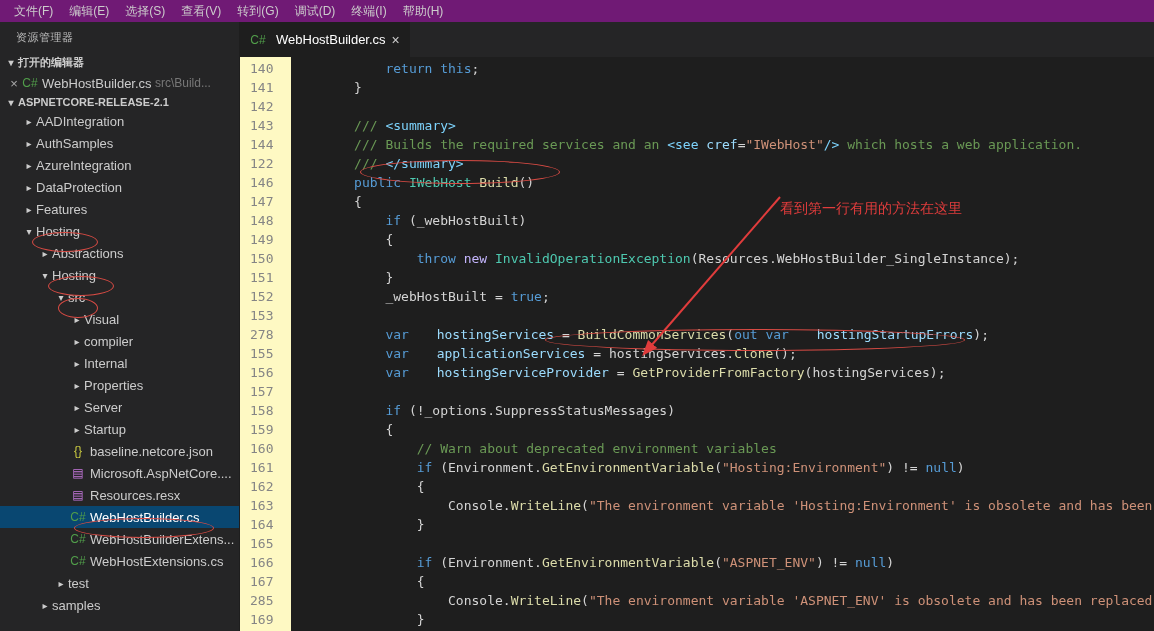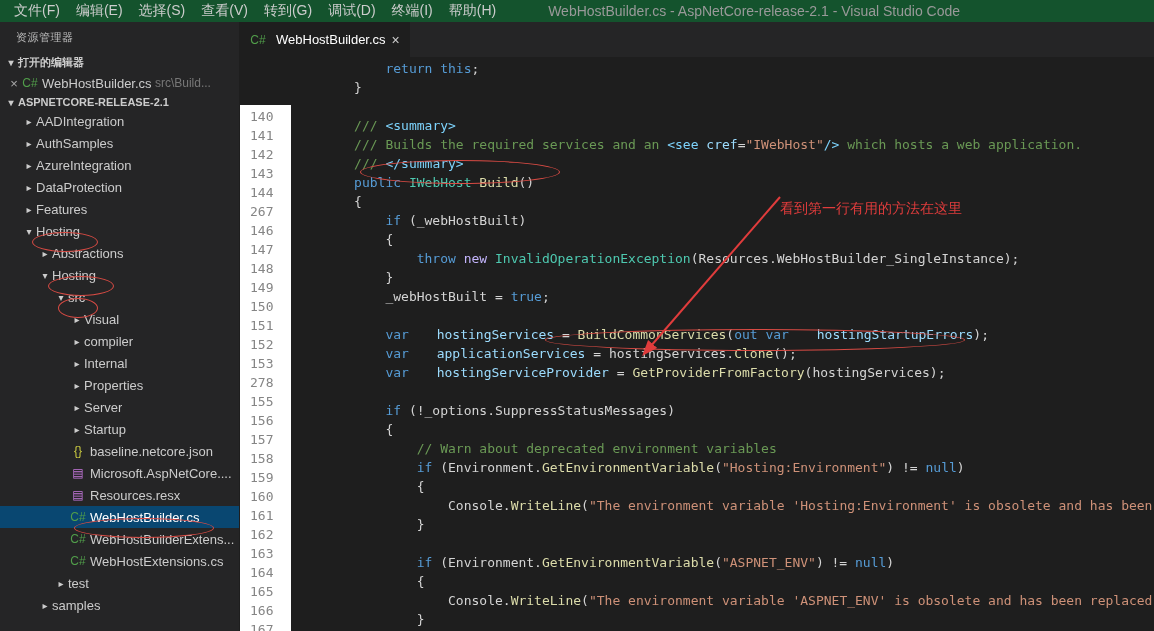--- a/index.html
+++ b/index.html
@@ -8,25 +8,25 @@
   background: #1e1e1e;
   color: #cccccc;
   font-size: 13px;
   width: 1154px;
   height: 631px;
   overflow: hidden;
   position: relative;
 }
 .titlebar {
   height: 22px;
-  background: #14532d;
+  background: #701a75;
   display: flex;
   align-items: center;
   color: #cccccc;
-  font-size: 14px;
+  font-size: 12px;
 }
 .menubar {
   display: flex;
   padding-left: 6px;
 }
 .menu-item { padding: 2px 8px; cursor: default; }
 .title-text { flex: 1; text-align: center; color: #999; padding-right: 150px; }
 .main {
   display: flex;
   height: calc(100% - 22px);
@@ -81,26 +81,25 @@
   padding: 0 10px;
   background: #1e1e1e;
   border-right: 1px solid #252526;
   color: #fff;
   font-size: 13px;
   gap: 6px;
 }
 .tab .close { color: #ccc; font-size: 14px; }
 .code-wrap { flex: 1; display: flex; overflow: hidden; font-family: Consolas, monospace; font-size: 13px; position: relative; }
 .gutter {
-  background: #ffffff;
+  background: #fef9c3;
   color: #858585;
   text-align: right;
   padding: 2px 18px 2px 10px;
   user-select: none;
-  margin-top: 48px;
 }
 .gutter div, .code-lines > div { height: 19px; line-height: 19px; }
 .code-lines { flex: 1; padding: 2px 0; white-space: pre; color: #d4d4d4; overflow: hidden; }
 .c-com { color: #6a9955; }
 .c-key { color: #569cd6; }
 .c-type { color: #4ec9b0; }
 .c-str { color: #ce9178; }
 .c-fn { color: #dcdcaa; }
 .c-var { color: #9cdcfe; margin-left: 20px; }
 .c-new { color: #c4b5fd; }
@@ -133,21 +132,20 @@
   <div class="menubar">
     <div class="menu-item">文件(F)</div>
     <div class="menu-item">编辑(E)</div>
     <div class="menu-item">选择(S)</div>
     <div class="menu-item">查看(V)</div>
     <div class="menu-item">转到(G)</div>
     <div class="menu-item">调试(D)</div>
     <div class="menu-item">终端(I)</div>
     <div class="menu-item">帮助(H)</div>
   </div>
-  <div class="title-text">WebHostBuilder.cs - AspNetCore-release-2.1 - Visual Studio Code</div>
 </div>
 
 <div class="main">
   <div class="sidebar">
     <div class="sidebar-title">资源管理器</div>
 
     <div class="open-editors-header">
       <span class="chevron">▾</span>
       <span>打开的编辑器</span>
     </div>
@@ -267,21 +265,21 @@
         <span class="close">×</span>
       </div>
     </div>
     <div class="code-wrap">
       <div class="gutter" id="gutter">
           <div>140</div>
           <div>141</div>
           <div>142</div>
           <div>143</div>
           <div>144</div>
-          <div>267</div>
+          <div>122</div>
           <div>146</div>
           <div>147</div>
           <div>148</div>
           <div>149</div>
           <div>150</div>
           <div>151</div>
           <div>152</div>
           <div>153</div>
           <div>278</div>
           <div>155</div>

